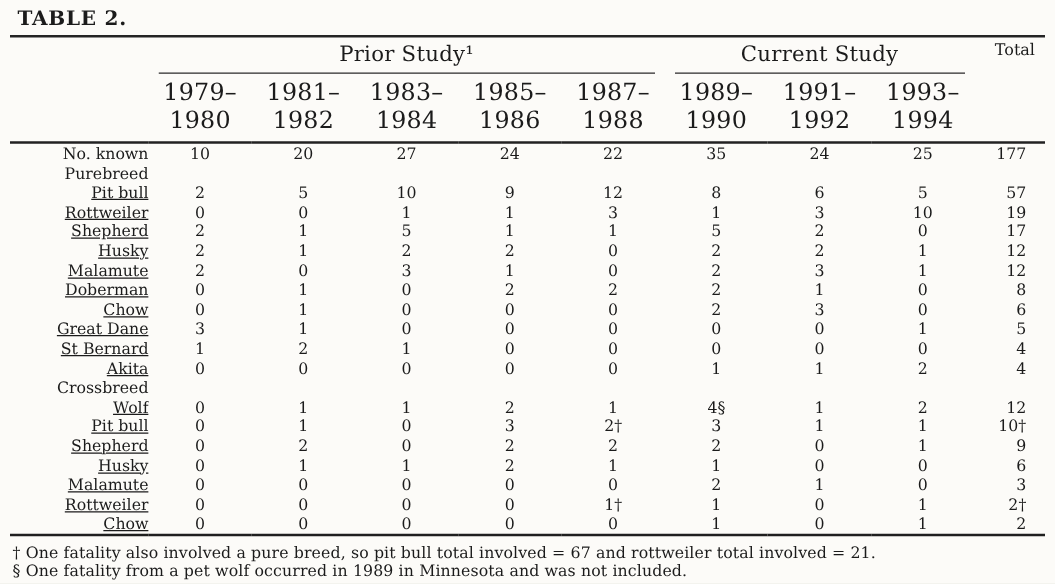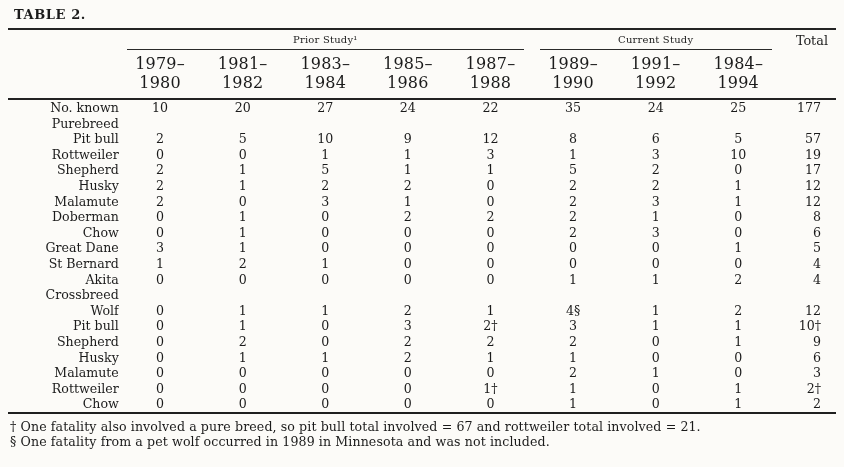--- a/index.html
+++ b/index.html
@@ -9,55 +9,55 @@
     color:#1b1b1b;
     font-family:"DejaVu Serif","Liberation Serif",serif;
     box-sizing:border-box;
     padding:5px 8px 0 8px;
     position:relative;
     overflow:hidden;
   }
   
   .title-row {
     display:flex; align-items:center; gap:8px;
-    font-size:13px; line-height:16px;
+    font-size:16px; line-height:16px;
     padding:2px 2px 5px 6px;
   }
   .title-label { font-weight:bold; letter-spacing:0.6px; white-space:nowrap; }
   .title-text  { letter-spacing:0.1px; }
   .rule-top { border-top:2.2px solid #242424; margin:0; }
 
   
   table { width:100%; border-collapse:collapse; table-layout:fixed; }
   col.c-label { width:110px; }
   col.c-data  { width:82px; }
   col.c-total { width:56px; }
 
-  thead th { font-weight:normal; font-size:10px; padding:0; vertical-align:bottom; }
+  thead th { font-weight:normal; font-size:17px; padding:0; vertical-align:bottom; }
   thead { border-bottom:2.4px solid #222; }
   .grp {
     text-align:center;
     border-bottom:1.6px solid #2a2a2a;
     padding:4px 0 4px 0;
     margin:0 8px;
     letter-spacing:0.2px;
   }
-  th.year-cell { text-align:center; padding:4px 0 6px 0; font-size:16px; letter-spacing:0.2px; }
+  th.year-cell { text-align:center; padding:4px 0 6px 0; font-size:19px; letter-spacing:0.2px; }
   th.total-h { vertical-align:top; text-align:right; padding:3px 8px 0 0; font-size:12.8px;margin-top:40px; }
   th.corner { border-bottom:2.4px solid #222; }
 
   tbody { border-bottom:2.8px solid #1f1f1f; }
   tbody td {
     font-size:12.6px;
     height:15.6px; line-height:15.6px;
     padding:0; text-align:center;
     white-space:nowrap; overflow:hidden;
   }
   td.lbl { text-align:right; padding-left:12px; }
-  td.lbl.ind { padding-left:30px; }
+  td.lbl.ind { padding-left:30px;text-decoration:underline; }
   td.tot { text-align:right; padding-right:15px; }
 
   
   .footnotes { font-size:12.6px; line-height:15.4px; padding:5px 2px 0 2px; letter-spacing:0.1px; }
   .footnotes p { margin:0; }
 </style>
 </head>
 <body>
 
 <div class="page">
@@ -93,21 +93,21 @@
         <th rowspan="2" class="total-h corner">Total</th>
       </tr>
       <tr id="year-row">
           <th class="year-cell corner">1979–1980</th>
           <th class="year-cell corner">1981–1982</th>
           <th class="year-cell corner">1983–1984</th>
           <th class="year-cell corner">1985–1986</th>
           <th class="year-cell corner">1987–1988</th>
           <th class="year-cell corner">1989–1990</th>
           <th class="year-cell corner">1991–1992</th>
-          <th class="year-cell corner">1984–1994</th>
+          <th class="year-cell corner">1993–1994</th>
         </tr>
     </thead>
     <tbody id="table-body">
         <tr>
           <td class="lbl">No. known</td>
           <td>10</td>
           <td>20</td>
           <td>27</td>
           <td>24</td>
           <td>22</td>

